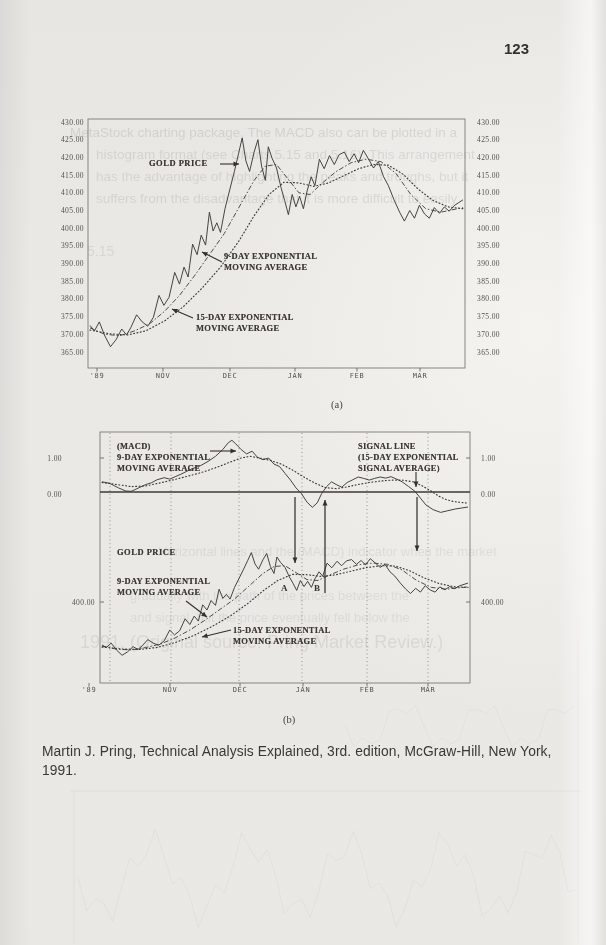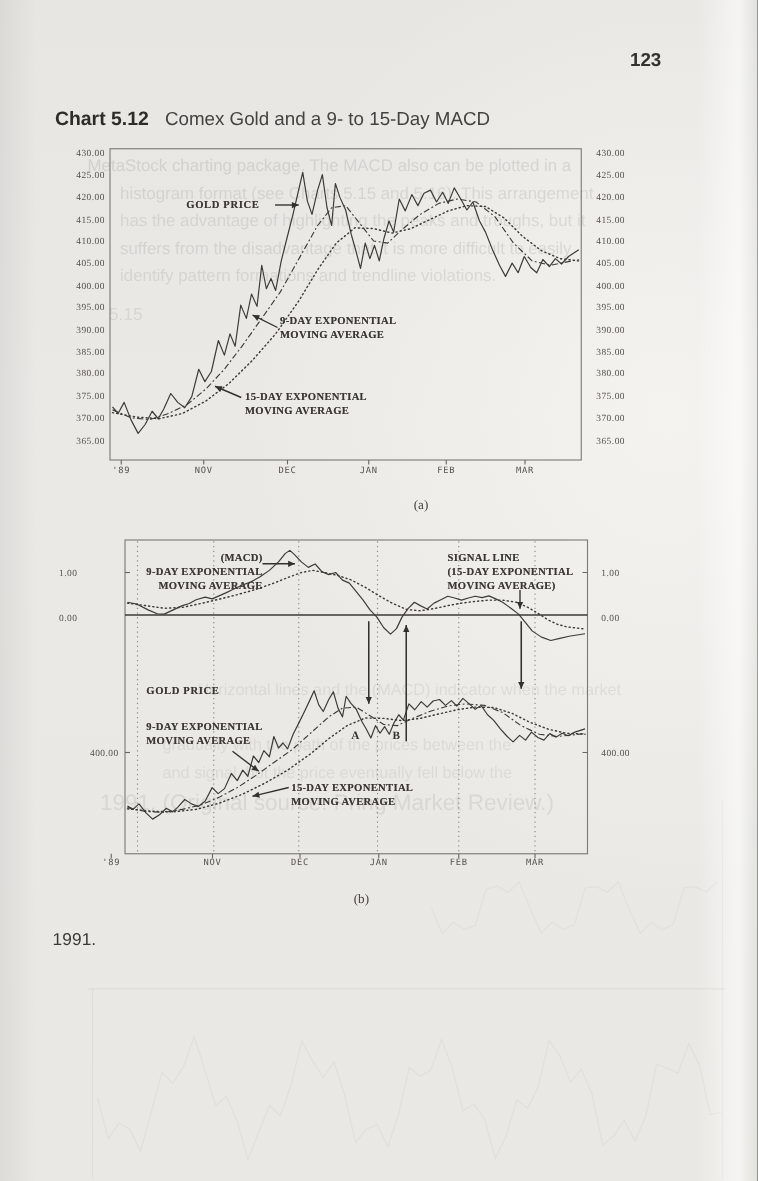--- a/index.html
+++ b/index.html
@@ -37,21 +37,20 @@
 </head>
 <body>
 
 <div id="page">
 
   <div id="ghosts">
       <div class="ghostline" style="left: 70px; top: 125px; font-size: 13.5px; color: rgba(95, 92, 84, 0.16);">MetaStock charting package. The MACD also can be plotted in a</div>
       <div class="ghostline" style="left: 96px; top: 147px; font-size: 13.5px; color: rgba(95, 92, 84, 0.15);">histogram format (see Charts 5.15 and 5.16). This arrangement</div>
       <div class="ghostline" style="left: 96px; top: 169px; font-size: 13.5px; color: rgba(95, 92, 84, 0.14);">has the advantage of highlighting the peaks and troughs, but it</div>
       <div class="ghostline" style="left: 96px; top: 191px; font-size: 13.5px; color: rgba(95, 92, 84, 0.15);">suffers from the disadvantage that it is more difficult to easily</div>
-      <div class="ghostline" style="left: 96px; top: 213px; font-size: 13.5px; color: rgba(95, 92, 84, 0.14);">identify pattern formations and trendline violations.</div>
       <div class="ghostline" style="left: 87px; top: 243px; font-size: 14px; color: rgba(95, 92, 84, 0.13);">5.15</div>
       <div class="ghostline" style="left: 158px; top: 544px; font-size: 13px; color: rgba(95, 92, 84, 0.11);">Horizontal lines and the (MACD) indicator when the market</div>
       <div class="ghostline" style="left: 130px; top: 588px; font-size: 13px; color: rgba(95, 92, 84, 0.1);">gradually with the path of the prices between the</div>
       <div class="ghostline" style="left: 130px; top: 610px; font-size: 13px; color: rgba(95, 92, 84, 0.1);">and signal, but the price eventually fell below the</div>
       <div class="ghostline" style="left: 80px; top: 632px; font-size: 18px; color: rgba(95, 92, 84, 0.12);">1991. (Original source: Pring Market Review.)</div>
     </div>
 
   <svg id="overlay" width="606" height="945" viewBox="0 0 606 945">
       <rect x="88" y="119" width="377" height="249" fill="none" stroke="#7d7b75" stroke-width="0.9"></rect>
       <line x1="97" y1="368" x2="97" y2="371.5" stroke="#6a6862" stroke-width="0.9"></line>
@@ -108,59 +107,57 @@
       <polygon points="417,551 414.5,545.5 419.5,545.5" fill="#33312d"></polygon>
       <line x1="70" y1="791" x2="580" y2="791" stroke="#2e2c28" stroke-width="1" stroke-opacity="0.05"></line>
       <line x1="74" y1="791" x2="74" y2="943" stroke="#2e2c28" stroke-width="1" stroke-opacity="0.05"></line>
       <line x1="578" y1="640" x2="578" y2="943" stroke="#2e2c28" stroke-width="1" stroke-opacity="0.04"></line>
       <polyline points="78.0,878.0 86.6,910.9 95.2,898.5 103.8,903.1 112.4,921.0 121.0,889.8 129.6,857.9 138.2,866.6 146.8,853.4 155.4,829.2 164.0,856.4 172.6,884.3 181.2,877.0 189.8,897.2 198.4,927.5 207.0,905.8 215.6,884.3 224.2,892.9 232.8,868.0 241.4,832.9 250.0,848.7 258.6,862.0 267.2,849.6 275.8,876.4 284.4,914.1 293.0,903.6 301.6,899.4 310.2,917.5 318.8,891.6 327.4,854.0 336.0,860.8 344.6,856.3 353.2,831.4 361.8,854.0 370.4,888.6 379.0,883.2 387.6,895.2 396.2,926.7 404.8,909.1 413.4,880.1 422.0,886.8 430.6,869.5 439.2,832.3 447.8,844.4 456.4,865.7 465.0,855.3 473.6,875.1 482.2,915.9 490.8,908.9 499.4,896.4 508.0,912.7 516.6,893.1 525.2,851.3 533.8,854.6 542.4,858.4 551.0,835.0 559.6,851.9 568.2,891.7 576.8,890.0" fill="none" stroke="#2e2c28" stroke-opacity="0.045" stroke-width="1"></polyline>
       <polyline points="345.0,726.0 353.8,746.7 362.6,737.9 371.4,743.4 380.2,740.4 389.0,711.1 397.8,708.9 406.6,714.0 415.4,705.4 424.2,726.8 433.0,746.7 441.8,737.7 450.6,743.7 459.4,739.8 468.2,710.5 477.0,709.2 485.8,713.8 494.6,705.5 503.4,727.6 512.2,746.7 521.0,737.6 529.8,744.0 538.6,739.2 547.4,710.1 556.2,709.5 565.0,713.6 573.8,705.5" fill="none" stroke="#2e2c28" stroke-opacity="0.04" stroke-width="1"></polyline>
     </svg>
 
   <div class="abs txt page-num" style="left:504px;top:40px;">123</div>
 
-  <div class="abs txt" style="left:44px;top:87px;">
-    <span class="heading-label">Chart 5.12</span><span class="heading-title">Comex Gold and a 9- to 15-Day MACD</span>
-  </div>
 
   <div class="ann" style="left:149px;top:158px;letter-spacing:0.5px;">GOLD PRICE</div>
   <div class="ann" style="left:224px;top:251px;">
     <div>9-DAY EXPONENTIAL</div>
     <div>MOVING AVERAGE</div>
   </div>
   <div class="ann" style="left:196px;top:312px;">
     <div>15-DAY EXPONENTIAL</div>
     <div>MOVING AVERAGE</div>
   </div>
   <div class="caption" style="left:331px;top:399px;">(a)</div>
 
-  <div class="ann" style="left:117px;top:441px;text-align:right;">
+  <div class="ann" style="left:117px;top:441px;">
     <div>(MACD)</div>
     <div>9-DAY EXPONENTIAL</div>
     <div>MOVING AVERAGE</div>
   </div>
   <div class="ann" style="left:358px;top:441px;">
     <div>SIGNAL LINE</div>
     <div>(15-DAY EXPONENTIAL</div>
-    <div>MOVING AVERAGE)</div>
+    <div>SIGNAL AVERAGE)</div>
   </div>
   <div class="ann" style="left:117px;top:547px;letter-spacing:0.5px;">GOLD PRICE</div>
   <div class="ann" style="left:117px;top:576px;">
     <div>9-DAY EXPONENTIAL</div>
     <div>MOVING AVERAGE</div>
   </div>
   <div class="ann" style="left:233px;top:625px;">
     <div>15-DAY EXPONENTIAL</div>
     <div>MOVING AVERAGE</div>
   </div>
   <div class="marker" style="left:281px;top:583px;">A</div>
   <div class="marker" style="left:314px;top:583px;">B</div>
   <div class="caption" style="left:283px;top:714px;">(b)</div>
 
   <div class="abs txt citation" style="left:42px;top:743px;">
+    <div>Martin J. Pring, Technical Analysis Explained, 3rd. edition, McGraw-Hill, New York,</div>
     <div>1991.</div>
   </div>
 
 <div class="tick" style="left: 36px; top: 117.5px; width: 48px; text-align: right;">430.00</div>
     <div class="tick" style="left: 477px; top: 117.5px; width: 50px;">430.00</div>
     <div class="tick" style="left: 36px; top: 135.192px; width: 48px; text-align: right;">425.00</div>
     <div class="tick" style="left: 477px; top: 135.192px; width: 50px;">425.00</div>
     <div class="tick" style="left: 36px; top: 152.885px; width: 48px; text-align: right;">420.00</div>
     <div class="tick" style="left: 477px; top: 152.885px; width: 50px;">420.00</div>
     <div class="tick" style="left: 36px; top: 170.577px; width: 48px; text-align: right;">415.00</div>

